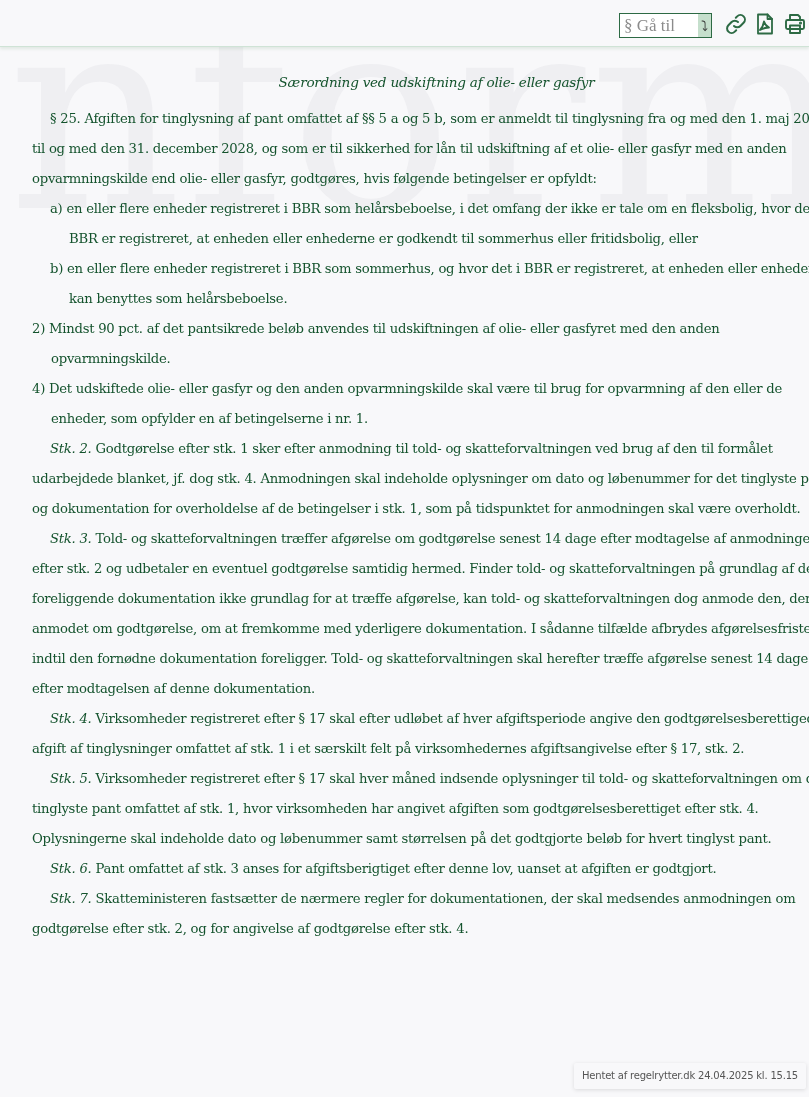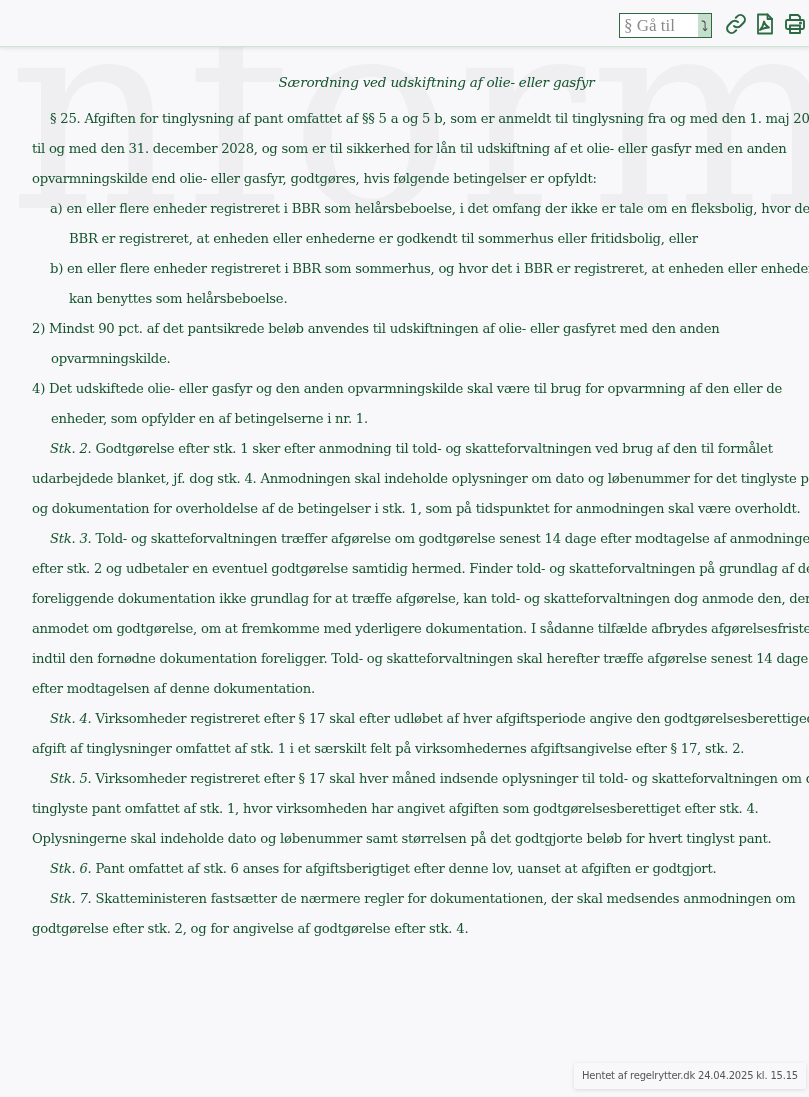--- a/index.html
+++ b/index.html
@@ -178,17 +178,17 @@
 
   <p class="item-a">a) en eller flere enheder registreret i BBR som helårsbeboelse, i det omfang der ikke er tale om en fleksbolig, hvor det i BBR er registreret, at enheden eller enhederne er godkendt til sommerhus eller fritidsbolig, eller</p>
   <p class="item-a">b) en eller flere enheder registreret i BBR som sommerhus, og hvor det i BBR er registreret, at enheden eller enhederne kan benyttes som helårsbeboelse.</p>
   <p class="item-1">2) Mindst 90 pct. af det pantsikrede beløb anvendes til udskiftningen af olie- eller gasfyret med den anden opvarmningskilde.</p>
   <p class="item-1">4) Det udskiftede olie- eller gasfyr og den anden opvarmningskilde skal være til brug for opvarmning af den eller de enheder, som opfylder en af betingelserne i nr. 1.</p>
 
   <p class="stk"><em>Stk. 2.</em><span> Godtgørelse efter stk. 1 sker efter anmodning til told- og skatteforvaltningen ved brug af den til formålet udarbejdede blanket, jf. dog stk. 4. Anmodningen skal indeholde oplysninger om dato og løbenummer for det tinglyste pant og dokumentation for overholdelse af de betingelser i stk. 1, som på tidspunktet for anmodningen skal være overholdt.</span></p>
   <p class="stk"><em>Stk. 3.</em><span> Told- og skatteforvaltningen træffer afgørelse om godtgørelse senest 14 dage efter modtagelse af anmodningen efter stk. 2 og udbetaler en eventuel godtgørelse samtidig hermed. Finder told- og skatteforvaltningen på grundlag af den foreliggende dokumentation ikke grundlag for at træffe afgørelse, kan told- og skatteforvaltningen dog anmode den, der har anmodet om godtgørelse, om at fremkomme med yderligere dokumentation. I sådanne tilfælde afbrydes afgørelsesfristen, indtil den fornødne dokumentation foreligger. Told- og skatteforvaltningen skal herefter træffe afgørelse senest 14 dage efter modtagelsen af denne dokumentation.</span></p>
   <p class="stk"><em>Stk. 4.</em><span> Virksomheder registreret efter § 17 skal efter udløbet af hver afgiftsperiode angive den godtgørelsesberettigede afgift af tinglysninger omfattet af stk. 1 i et særskilt felt på virksomhedernes afgiftsangivelse efter § 17, stk. 2.</span></p>
   <p class="stk"><em>Stk. 5.</em><span> Virksomheder registreret efter § 17 skal hver måned indsende oplysninger til told- og skatteforvaltningen om de tinglyste pant omfattet af stk. 1, hvor virksomheden har angivet afgiften som godtgørelsesberettiget efter stk. 4. Oplysningerne skal indeholde dato og løbenummer samt størrelsen på det godtgjorte beløb for hvert tinglyst pant.</span></p>
-  <p class="stk"><em>Stk. 6.</em><span> Pant omfattet af stk. 6 anses for afgiftsberigtiget efter denne lov, uanset at afgiften er godtgjort.</span></p>
+  <p class="stk"><em>Stk. 6.</em><span> Pant omfattet af stk. 3 anses for afgiftsberigtiget efter denne lov, uanset at afgiften er godtgjort.</span></p>
   <p class="stk"><em>Stk. 7.</em><span> Skatteministeren fastsætter de nærmere regler for dokumentationen, der skal medsendes anmodningen om godtgørelse efter stk. 2, og for angivelse af godtgørelse efter stk. 4.</span></p>
 </div>
 
 <div class="footer-stamp">Hentet af regelrytter.dk 24.04.2025 kl. 15.15</div>
 
 </body></html>

